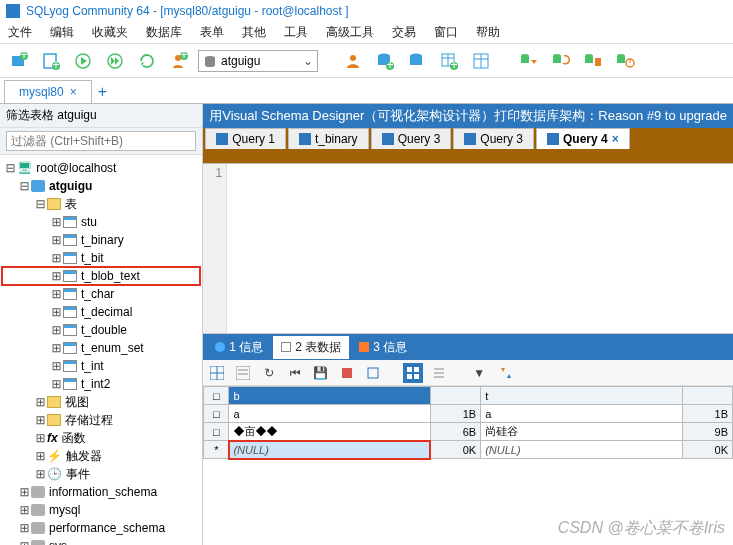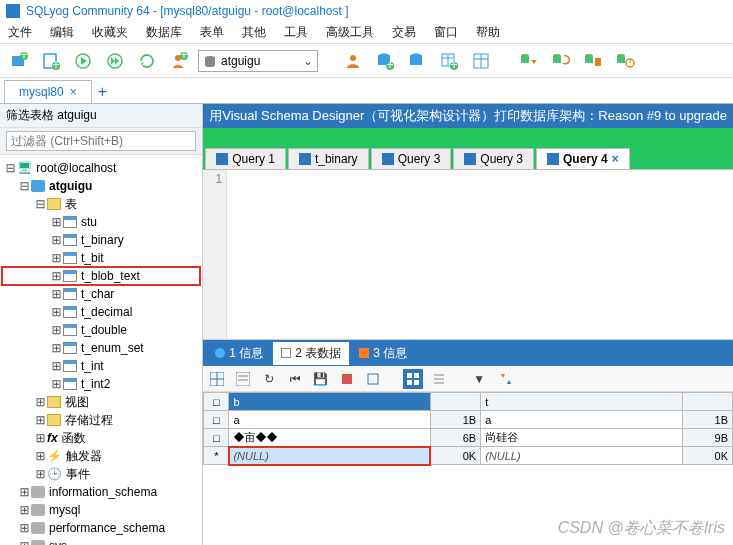--- a/index.html
+++ b/index.html
@@ -28,21 +28,21 @@
 .tree-row .ico-db.g { background: #b0b0b0; }
 .tree-row .ico-tbl { width: 14px; height: 12px; border: 1px solid #888; background: #fff; margin-right: 4px; position: relative; }
 .tree-row .ico-tbl::before { content:""; position:absolute; left:0; right:0; top:0; height:3px; background:#4aa3e0; }
 .tree-row .ico-fold { width: 14px; height: 12px; background: #f7d56e; border: 1px solid #c9a93a; margin-right: 4px; }
 .tree-row .ico-fx { color: #000000; font-weight: bold; font-style: italic; margin-right: 4px; }
 .tree-row .ico-srv { color: #2a8; margin-right: 4px; }
 .tree-row.boxed { outline: 2px solid #e03020; outline-offset: -1px; }
 .indent0 { padding-left: 2px; } .indent1 { padding-left: 16px; } .indent2 { padding-left: 32px; } .indent3 { padding-left: 48px; }
 .right { flex: 1; display: flex; flex-direction: column; position: relative; }
 .banner { background: #2e77bd; color: #fff; padding: 3px 6px; font-size: 13px; white-space: nowrap; overflow: hidden; }
-.qtabs { height: 42px; display: flex; align-items: flex-end; border-bottom: 1px solid #bbb; background: #22c55e; }
+.qtabs { height: 36px; display: flex; align-items: flex-start; border-bottom: 1px solid #bbb; background: #a16207; }
 .qtab { padding: 3px 10px; border: 1px solid #bbb; border-bottom: none; margin-left: 2px; display: flex; align-items: center; gap: 4px; background: #eee; }
 .qtab.active { background: #fff; font-weight: bold; }
 .qtab .qi { width: 12px; height: 12px; background: #2e77bd; }
 .qtab .x { color: #2e77bd; }
 .editor { flex: 0 0 170px; background: #fff; border-bottom: 1px solid #ccc; display: flex; }
 .gutter { width: 24px; background: #f0f0f0; border-right: 1px solid #ddd; color: #888; text-align: right; padding: 2px 4px 0 0; }
 .restabs { height: 26px; background: #2e77bd; display: flex; align-items: center; padding: 0 4px; gap: 2px; }
 .rtab { padding: 3px 8px; color: #fff; display: flex; align-items: center; gap: 4px; }
 .rtab.active { background: #fff; color: #222; }
 .rtab .ri { width: 10px; height: 10px; display: inline-block; }

